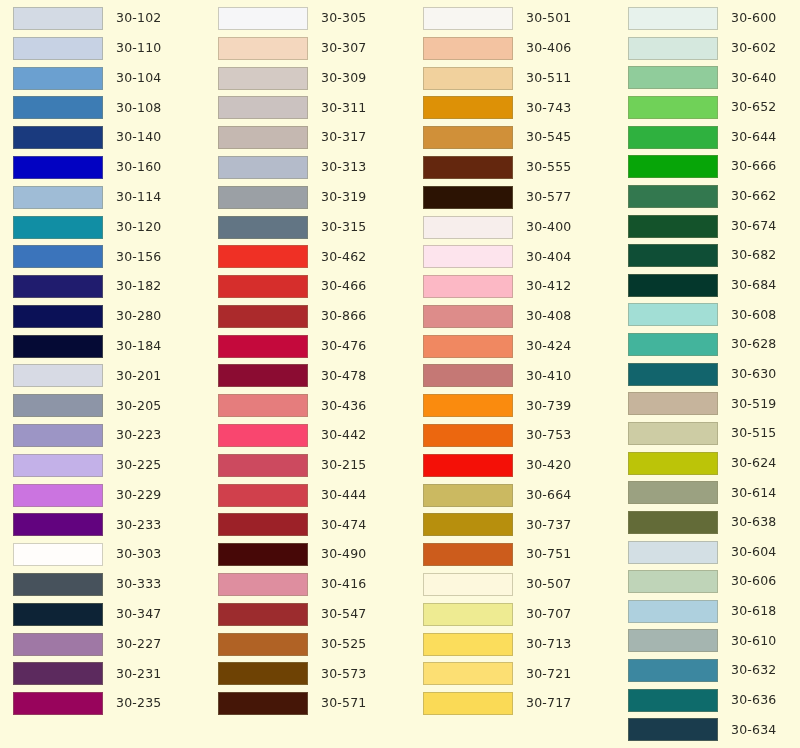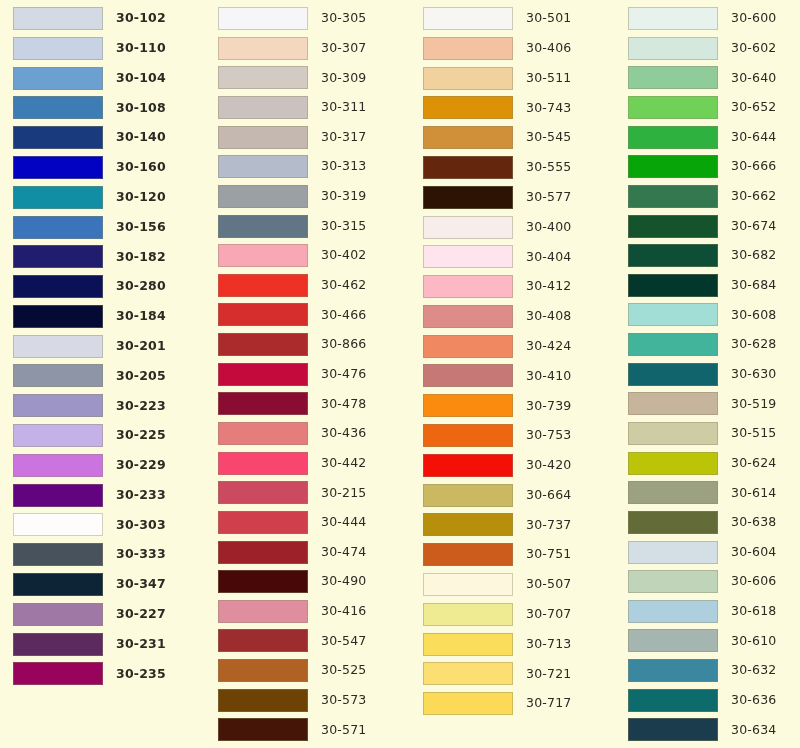--- a/index.html
+++ b/index.html
@@ -22,21 +22,21 @@
     box-sizing: border-box;
     padding: 0;
   }
   .swatch-column {
     display: flex;
     flex-direction: column;
     justify-content: flex-start;
     padding-top: 7px;
     box-sizing: border-box;
   }
-  .swatch-column.col-0 { width: 205px; padding-left: 13px; font-weight: bold; }
+  .swatch-column.col-0 { width: 205px; padding-left: 13px; }
   .swatch-column.col-1 { width: 205px; padding-left: 13px; }
   .swatch-column.col-2 { width: 205px; padding-left: 13px; }
   .swatch-column.col-3 { width: 185px; padding-left: 13px; }
 
   .swatch-row {
     display: flex;
     flex-direction: row;
     align-items: center;
     height: 23.2px;
     margin-bottom: 6.6px;
@@ -80,20 +80,24 @@
       </div>
       <div class="swatch-row">
         <div class="swatch-chip" style="background-color: rgb(26, 58, 126);"></div>
         <div class="swatch-label">30-140</div>
       </div>
       <div class="swatch-row">
         <div class="swatch-chip" style="background-color: rgb(2, 2, 194);"></div>
         <div class="swatch-label">30-160</div>
       </div>
       <div class="swatch-row">
+        <div class="swatch-chip" style="background-color: rgb(159, 188, 214);"></div>
+        <div class="swatch-label">30-114</div>
+      </div>
+      <div class="swatch-row">
         <div class="swatch-chip" style="background-color: rgb(17, 142, 164);"></div>
         <div class="swatch-label">30-120</div>
       </div>
       <div class="swatch-row">
         <div class="swatch-chip" style="background-color: rgb(59, 116, 187);"></div>
         <div class="swatch-label">30-156</div>
       </div>
       <div class="swatch-row">
         <div class="swatch-chip" style="background-color: rgb(32, 28, 110);"></div>
         <div class="swatch-label">30-182</div>
@@ -180,24 +184,20 @@
         <div class="swatch-chip" style="background-color: rgb(180, 187, 202);"></div>
         <div class="swatch-label">30-313</div>
       </div>
       <div class="swatch-row">
         <div class="swatch-chip" style="background-color: rgb(155, 160, 165);"></div>
         <div class="swatch-label">30-319</div>
       </div>
       <div class="swatch-row">
         <div class="swatch-chip" style="background-color: rgb(98, 117, 132);"></div>
         <div class="swatch-label">30-315</div>
-      </div>
-      <div class="swatch-row">
-        <div class="swatch-chip" style="background-color: rgb(249, 167, 181);"></div>
-        <div class="swatch-label">30-402</div>
       </div>
       <div class="swatch-row">
         <div class="swatch-chip" style="background-color: rgb(239, 48, 37);"></div>
         <div class="swatch-label">30-462</div>
       </div>
       <div class="swatch-row">
         <div class="swatch-chip" style="background-color: rgb(214, 46, 44);"></div>
         <div class="swatch-label">30-466</div>
       </div>
       <div class="swatch-row">

